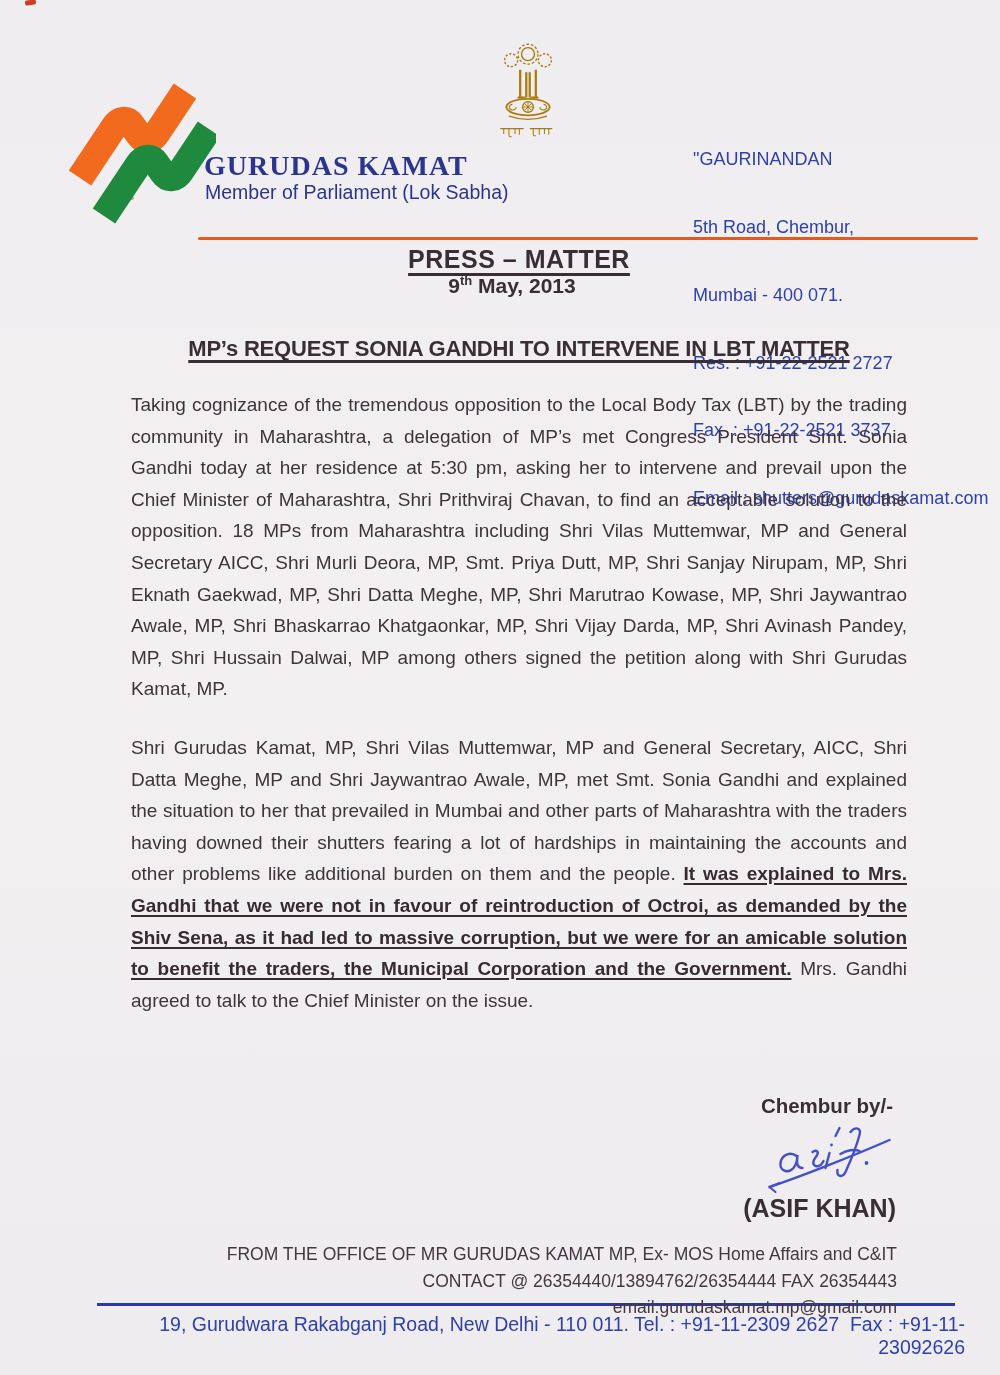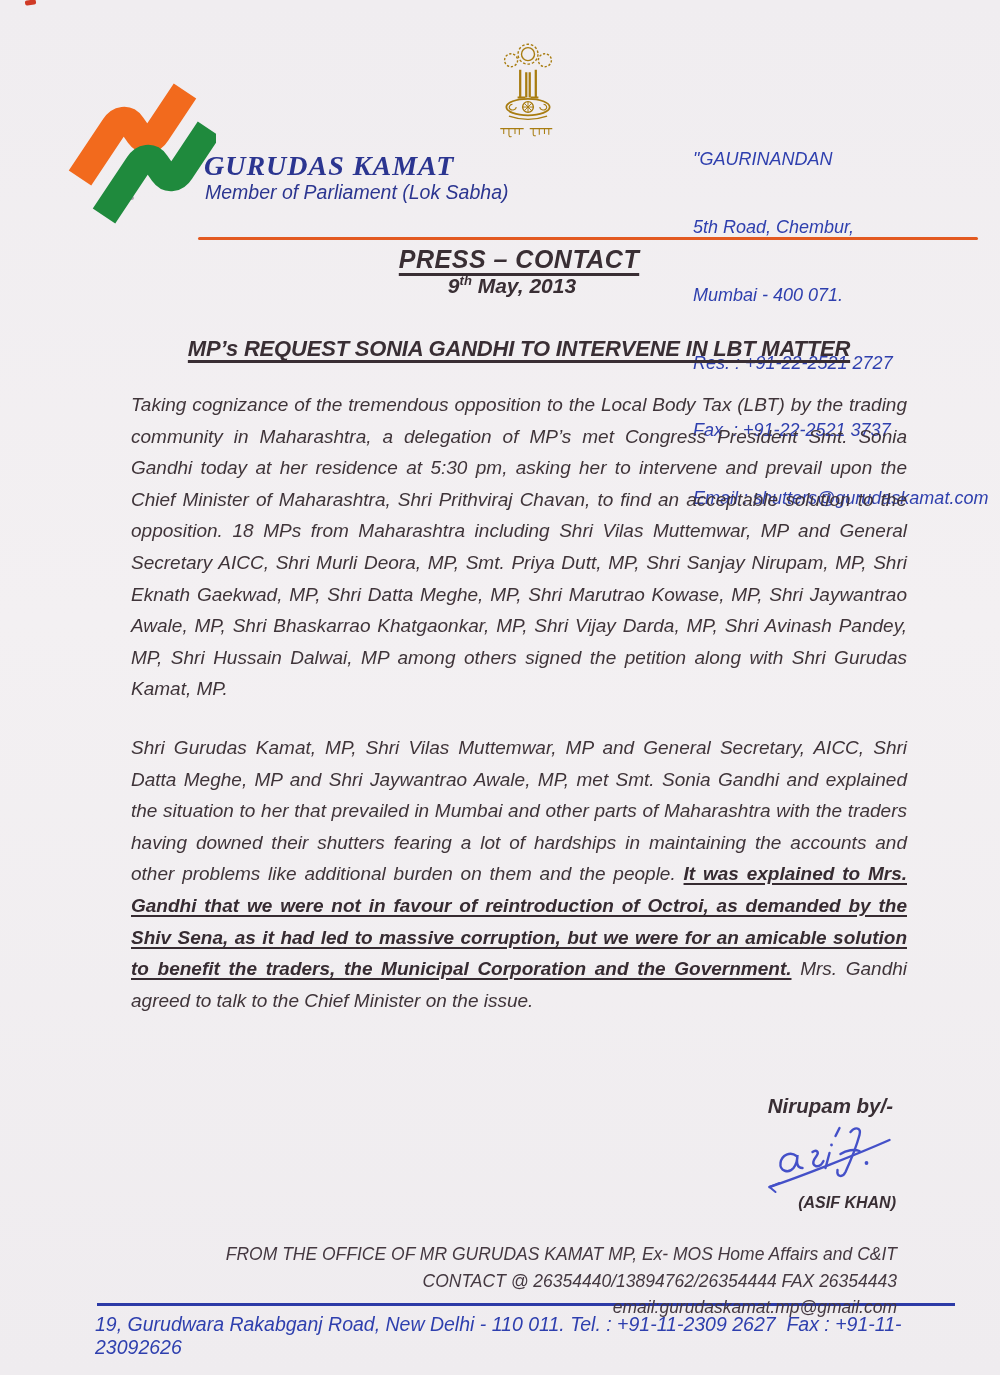--- a/index.html
+++ b/index.html
@@ -1,19 +1,19 @@
 <!DOCTYPE html>
 <html><head>
 <meta charset="utf-8">
 <style>
   html,body{margin:0;padding:0;background:#c8c4c8;}
   .page{
     position:relative;width:1000px;height:1375px;overflow:hidden;
     background:linear-gradient(180deg,#f0edf0 0%,#f3f0f2 45%,#efecef 100%);
-    font-family:"Liberation Sans",sans-serif;color:#3f3439;font-style:italic;
+    font-family:"Liberation Sans",sans-serif;color:#3f3439;
   }
   
   .flag-logo{position:absolute;left:66px;top:42px;width:150px;height:185px;}
   .brand-name{
     position:absolute;left:204px;top:150px;
     font-family:"Liberation Serif",serif;font-weight:bold;font-size:28px;
     letter-spacing:1px;color:#2b3590;
   }
   .brand-subtitle{
     position:absolute;left:205px;top:181px;font-size:19.5px;color:#2b3590;
@@ -43,30 +43,30 @@
   .body-copy p{
     margin:0 0 27px 0;font-size:19px;line-height:31.6px;text-align:justify;color:#3f3439;
   }
   .emph{
     font-weight:bold;color:#362b31;
     text-decoration:underline;text-decoration-thickness:2px;text-underline-offset:3px;
   }
   
   .issued-by{position:absolute;top:1094px;right:107px;font-size:20.5px;font-weight:600;color:#392e34;}
   .signature{position:absolute;left:760px;top:1114px;width:140px;height:85px;}
-  .signer-name{position:absolute;top:1194px;right:104px;font-size:16px;font-weight:bold;color:#392e34;}
+  .signer-name{position:absolute;top:1194px;right:104px;font-size:25px;font-weight:bold;color:#392e34;}
   
   .footer-lines{
     position:absolute;top:1241px;right:103px;text-align:right;
     font-size:17.5px;line-height:26.5px;color:#443840;z-index:2;
   }
   .rule-blue{position:absolute;left:97px;top:1303px;width:858px;height:3px;background:#2c3aa6;z-index:1;}
   .bottom-line{
     position:absolute;left:95px;top:1313px;width:870px;font-size:19.5px;color:#2e3fae;
-    white-space:pre-wrap;z-index:2;
+    white-space:pre-wrap;z-index:2;text-align:right;
   }
   
   .speck-red{position:absolute;left:25px;top:0;width:11px;height:5px;background:#d03a26;border-radius:2px;transform:rotate(-8deg);}
   .speck-gray{position:absolute;left:129px;top:196px;width:5px;height:4px;background:#8a8090;border-radius:50%;opacity:.7;}
 </style>
 </head>
 <body>
 
 <div class="page">
 
@@ -115,37 +115,37 @@
       <div>Mumbai - 400 071.</div>
       <div>Res. : +91-22-2521 2727</div>
       <div>Fax  : +91-22-2521 3737</div>
       <div>Email : shutters@gurudaskamat.com</div>
     </div>
   </div>
 
   <div class="rule-orange"></div>
 
   <div class="title-wrap">
-    <span class="doc-title">PRESS – CONTACT</span>
+    <span class="doc-title">PRESS – MATTER</span>
   </div>
 
   <div class="date-wrap">
     <span class="doc-date"><span>9</span><sup>th</sup><span> May, 2013</span></span>
   </div>
 
   <div class="heading-wrap">
     <span class="doc-heading">MP’s REQUEST SONIA GANDHI TO INTERVENE IN LBT MATTER</span>
   </div>
 
   <div class="body-copy">
     <p>Taking cognizance of the tremendous opposition to the Local Body Tax (LBT) by the trading community in Maharashtra, a delegation of MP’s met Congress President Smt. Sonia Gandhi today at her residence at 5:30 pm, asking her to intervene and prevail upon the Chief Minister of Maharashtra, Shri Prithviraj Chavan, to find an acceptable solution to the opposition. 18 MPs from Maharashtra including Shri Vilas Muttemwar, MP and General Secretary AICC, Shri Murli Deora, MP, Smt. Priya Dutt, MP, Shri Sanjay Nirupam, MP, Shri Eknath Gaekwad, MP, Shri Datta Meghe, MP, Shri Marutrao Kowase, MP, Shri Jaywantrao Awale, MP, Shri Bhaskarrao Khatgaonkar, MP, Shri Vijay Darda, MP, Shri Avinash Pandey, MP, Shri Hussain Dalwai, MP among others signed the petition along with Shri Gurudas Kamat, MP.</p>
     <p><span>Shri Gurudas Kamat, MP, Shri Vilas Muttemwar, MP and General Secretary, AICC, Shri Datta Meghe, MP and Shri Jaywantrao Awale, MP, met Smt. Sonia Gandhi and explained the situation to her that prevailed in Mumbai and other parts of Maharashtra with the traders having downed their shutters fearing a lot of hardships in maintaining the accounts and other problems like additional burden on them and the people. </span><span class="emph">It was explained to Mrs. Gandhi that we were not in favour of reintroduction of Octroi, as demanded by the Shiv Sena, as it had led to massive corruption, but we were for an amicable solution to benefit the traders, the Municipal Corporation and the Government.</span><span> Mrs. Gandhi agreed to talk to the Chief Minister on the issue.</span></p>
   </div>
 
-  <div class="issued-by">Nirupam by/-</div>
+  <div class="issued-by">Chembur by/-</div>
 
   <svg class="signature" viewBox="0 0 135 85">
     <g fill="none" stroke="#4450c8" stroke-width="2.4" stroke-linecap="round">
       <path d="M7,73 C40,62 95,40 127,26"></path>
       <path d="M7,73 L17,69 M7,73 L13,78" stroke-width="2"></path>
       <path d="M34,42 C28,37 19,41 18,49 C17,57 26,60 31,54 C34,50 35,45 35,41 C34,48 34,54 40,54"></path>
       <path d="M50,38 C54,35 57,38 54,42 C51,46 49,50 53,52 C56,53 59,51 61,47"></path>
       <path d="M67,39 L63,54"></path>
       <path d="M77,14 L73,22"></path>
       <path d="M88,18 C93,12 99,14 97,21 C94,32 88,47 83,58 C80,64 74,63 75,56"></path>

